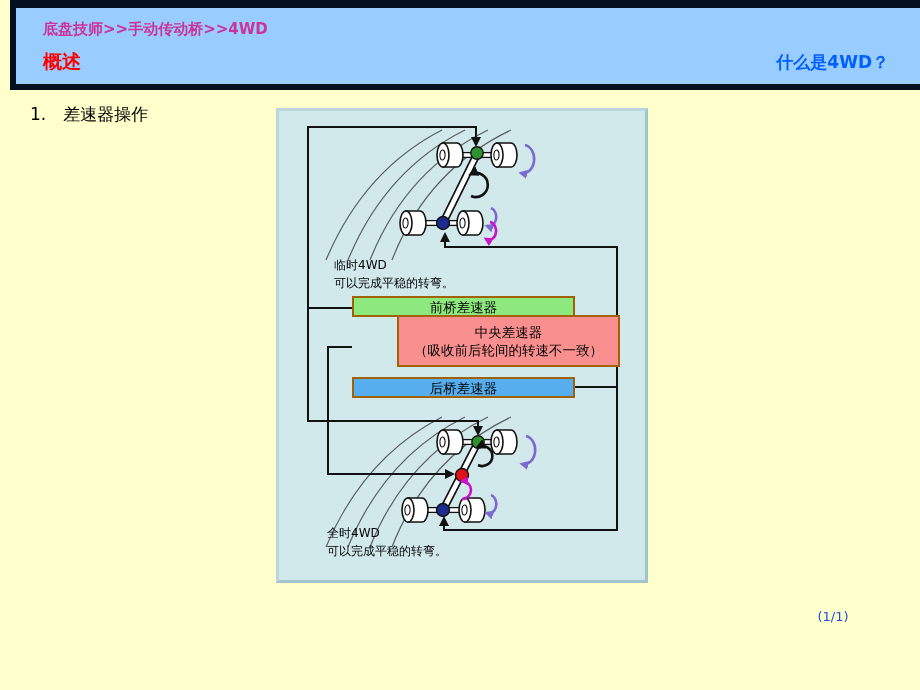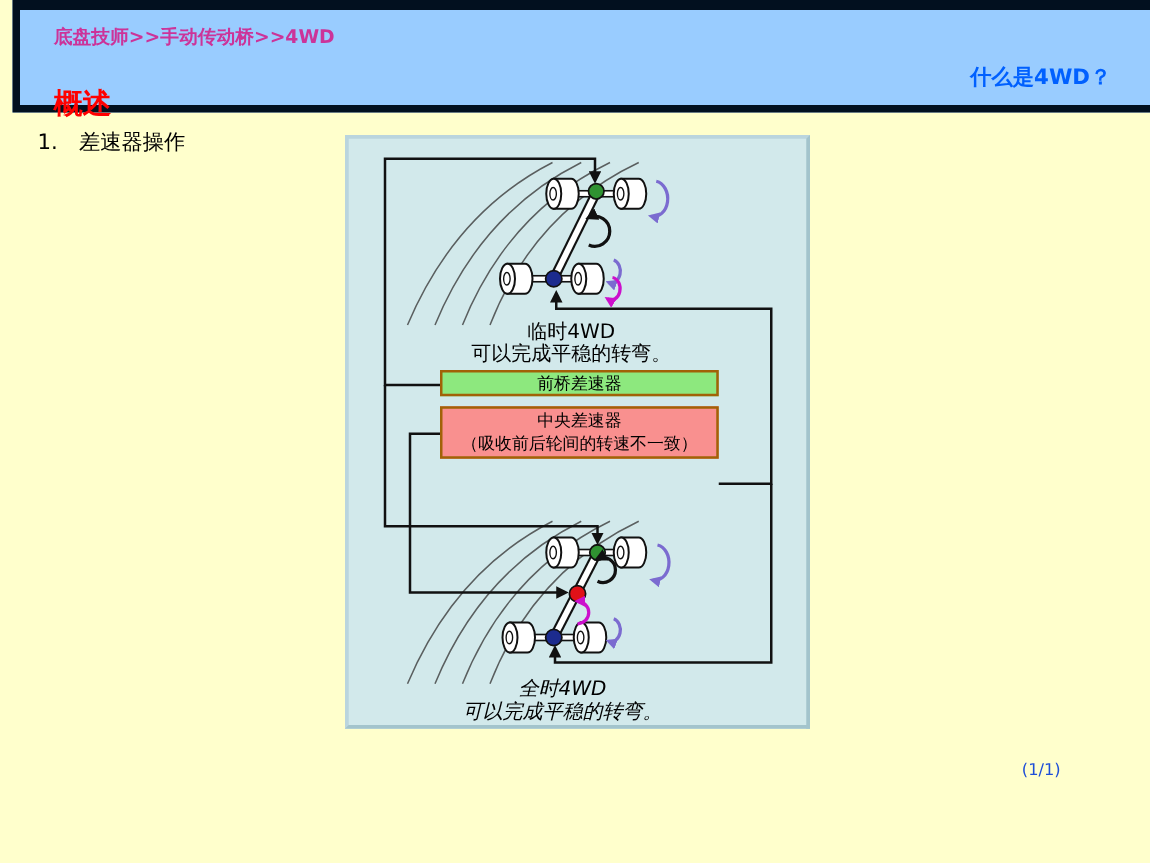--- a/index.html
+++ b/index.html
@@ -22,21 +22,21 @@
     position:absolute;left:10px;top:0;width:920px;height:90px;
     background:var(--header-bg);
     border:solid var(--frame);border-width:8px 5px 6px 6px;padding-left:44px;
   }
   .breadcrumb{
     position:absolute;left:27px;top:12px;
     font-size:15px;font-weight:bold;color:var(--breadcrumb);line-height:1.2;
   }
   .section-title{
     position:absolute;left:27px;top:42px;
-    font-size:23px;font-weight:bold;color:var(--section-title);line-height:1.2;margin-top:20px;
+    font-size:19px;font-weight:bold;color:var(--section-title);line-height:1.2;
   }
   .topic-title{
     position:absolute;right:36px;top:44px;
     font-size:17px;font-weight:bold;color:var(--topic-title);line-height:1.2;
   }
   
   .item-label{
     position:absolute;left:30px;top:104px;
     font-size:17px;font-weight:500;line-height:1.2;
   }
@@ -48,28 +48,28 @@
   .panel-inner{position:absolute;left:-3px;top:-3px;width:372px;height:475px;}
   .diagram-svg{position:absolute;left:0;top:0;width:372px;height:475px;}
   
   .flow-box{
     position:absolute;left:76px;width:223px;
     border:2px solid #a16207;
     display:flex;flex-direction:column;align-items:center;justify-content:center;
     font-size:13.5px;line-height:18px;text-align:center;color:#000;
   }
   .box-front{top:188px;height:21px;background:var(--box-front);}
-  .box-center{top:217px;height:42px;background:var(--box-center);}
+  .box-center{top:207px;height:52px;background:var(--box-center);margin-left:45px;}
   .box-rear{top:269px;height:21px;background:var(--box-rear);}
   .drive-caption{
-    position:absolute;width:246px;text-align:center;
-    font-size:16px;line-height:18px;color:#000;
+    position:absolute;width:246px;text-align:left;
+    font-size:12px;line-height:18px;color:#000;
   }
   .caption-top{left:58px;top:148px;}
-  .caption-bottom{left:51px;top:434px;font-style:italic;}
+  .caption-bottom{left:51px;top:416px;}
   
   .page-indicator{
     position:absolute;left:801px;top:609px;width:64px;text-align:center;
     font-size:13px;color:#1d4ed8;
   }
   
   .conn{fill:none;stroke:var(--line);stroke-width:2;}
   .arc-line{fill:none;stroke:var(--arc);stroke-width:1.2;opacity:.8;}
   .axle{fill:#fff;stroke:#111;stroke-width:1.3;}
   .shaft-outer{stroke:#111;stroke-width:8;}
@@ -176,20 +176,23 @@
         <div>可以完成平稳的转弯。</div>
       </div>
 
       <div class="flow-box box-front">
         <span>前桥差速器</span>
       </div>
       <div class="flow-box box-center">
         <span>中央差速器</span>
         <span>（吸收前后轮间的转速不一致）</span>
       </div>
+      <div class="flow-box box-rear">
+        <span>后桥差速器</span>
+      </div>
 
       <div class="drive-caption caption-bottom">
         <div>全时4WD</div>
         <div>可以完成平稳的转弯。</div>
       </div>
 
     </div>
   </div>
 
   <div class="page-indicator">(1/1)</div>

